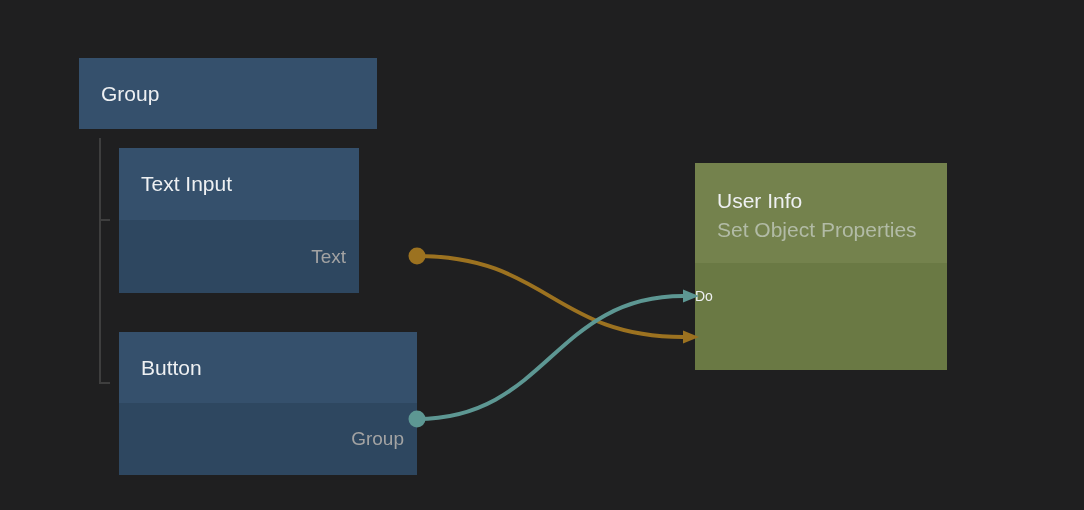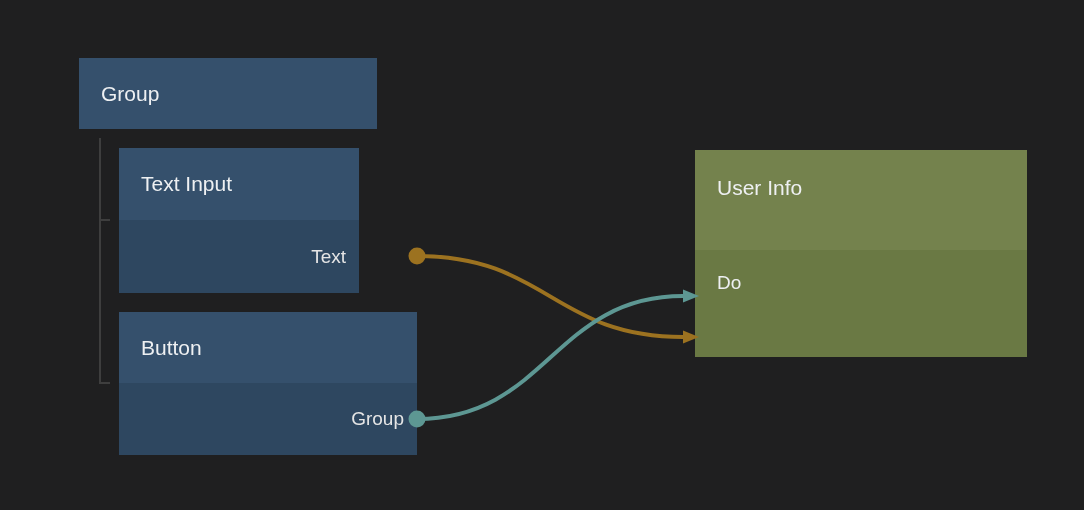--- a/index.html
+++ b/index.html
@@ -38,53 +38,52 @@
   .subtitle { font-size: 21px; color: #b2bba6; }
   
   .node-group { left: 79px; top: 58px; width: 298px; height: 71px; }
   .node-group .node-header { height: 71px; }
   
   .node-text-input { left: 119px; top: 148px; width: 240px; }
   .node-text-input .node-header { height: 72px; }
   .node-text-input .node-body { height: 73px; }
   
   .node-button { left: 119px; top: 312px; width: 298px; }
-  .node-button .node-header { height: 71px; }
+  .node-button .node-header { height: 71px; margin-top: 20px; }
   .node-button .node-body { height: 72px; }
   
-  .node-user-info { left: 695px; top: 150px; width: 332px; }
+  .node-user-info { left: 695px; top: 163px; width: 252px; }
   .node-user-info .node-header {
     height: 100px;
     flex-direction: column;
     align-items: flex-start;
     justify-content: flex-start;
     padding-top: 23px;
     line-height: 29px;
   }
   .node-user-info .node-body {
     height: 107px;
     padding-top: 14px;
   }
   
   .out-row {
     display: flex;
     align-items: center;
     justify-content: flex-end;
     height: 100%;
     padding-right: 13px;
-    color: #e5e5e5;
+    color: #a3a3a3;
     font-size: 19px;
   }
   .in-row {
     display: flex;
     align-items: center;
     height: 37px;
-    padding-left: 22px;
     color: #eef0f2;
-    font-size: 19px;
+    font-size: 14px;
   }
   
   .wire-layer {
     position: absolute;
     left: 0;
     top: 0;
     width: 1084px;
     height: 510px;
     z-index: 5;
     pointer-events: none;
@@ -119,20 +118,21 @@
     <div class="node-body">
       <div class="out-row">
         <span>Group</span>
       </div>
     </div>
   </div>
 
   <div class="node olive node-user-info">
     <div class="node-header">
       <span class="title">User Info</span>
+      <span class="subtitle">Set Object Properties</span>
     </div>
     <div class="node-body">
       <div class="in-row">
         <span>Do</span>
       </div>
     </div>
   </div>
 
   <svg class="wire-layer" width="1084" height="510" viewBox="0 0 1084 510">
 

